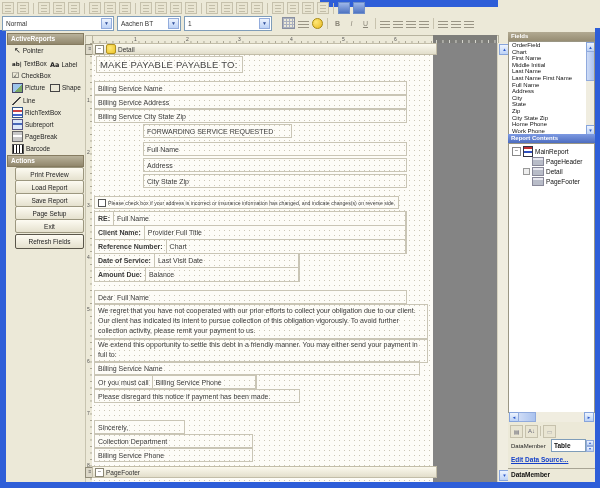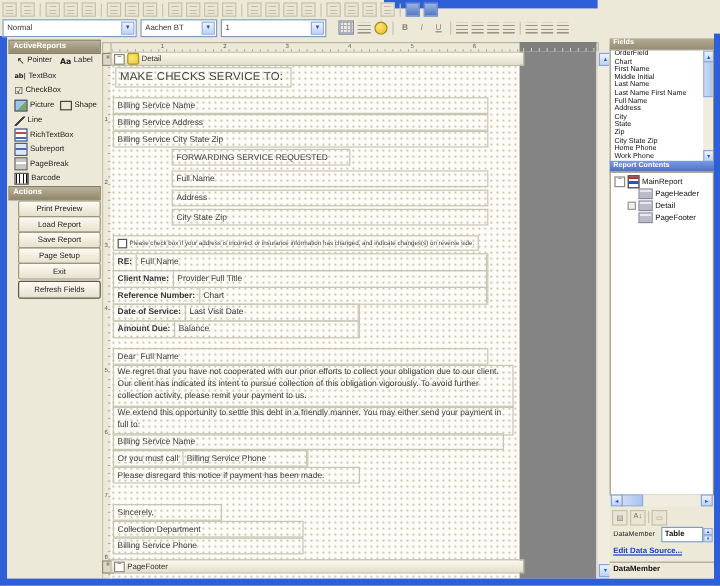--- a/index.html
+++ b/index.html
@@ -201,21 +201,21 @@
     <span class="alnico"></span>
   </div>
 
   <div class="toolbox">
     <div class="grphdr" style="top:2px">ActiveReports</div>
 
     <div class="tool" style="left:8px;top:14px">
       <span class="ti" style="font-size:8px">↖</span>
       <span>Pointer</span>
     </div>
-    <div class="tool" style="left:44px;top:14px">
+    <div class="tool" style="left:44px;top:28px">
       <span class="ti" style="font-size:6.5px;font-weight:bold">Aa</span>
       <span>Label</span>
     </div>
     <div class="tool" style="left:6px;top:27px">
       <span class="ti" style="font-size:5.5px;font-weight:bold">ab|</span>
       <span>TextBox</span>
     </div>
     <div class="tool" style="left:6px;top:39px">
       <span class="ti" style="font-size:8px">☑</span>
       <span>CheckBox</span>
@@ -283,21 +283,21 @@
   <div class="abs page"></div>
   <div class="abs grayarea"></div>
 
   <div class="margico" style="top:44px">≡</div>
   <div class="secbar" style="top:43px">
     <span class="collapse">−</span>
     <span class="secico"></span>
     <span>Detail</span>
   </div>
 
-  <div class="el big" style="left:96px;top:56px;width:142px;height:15px">MAKE CHECKS SERVICE TO:</div>
+  <div class="el big" style="left:96px;top:56px;width:142px;height:15px">MAKE PAYABLE PAYABLE TO:</div>
   <div class="el" style="left:94px;top:81px;width:308px;height:12px">Billing Service Name</div>
   <div class="el" style="left:94px;top:95px;width:308px;height:12px">Billing Service Address</div>
   <div class="el" style="left:94px;top:109px;width:308px;height:12px">Billing Service City State Zip</div>
   <div class="el" style="left:143px;top:124px;width:144px;height:12px">FORWARDING SERVICE REQUESTED</div>
   <div class="el" style="left:143px;top:142px;width:259px;height:12px">Full Name</div>
   <div class="el" style="left:143px;top:158px;width:259px;height:12px">Address</div>
   <div class="el" style="left:143px;top:174px;width:259px;height:12px">City State Zip</div>
 
   <div class="el" style="left:94px;top:196px;width:300px;height:11px;font-size:5.2px">
     <span class="cbx"></span>

